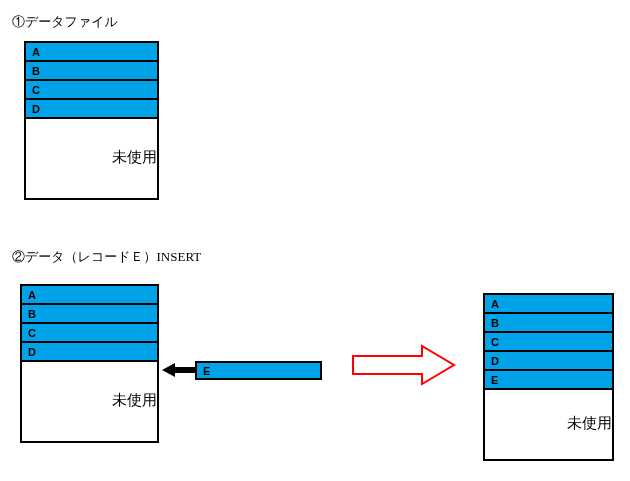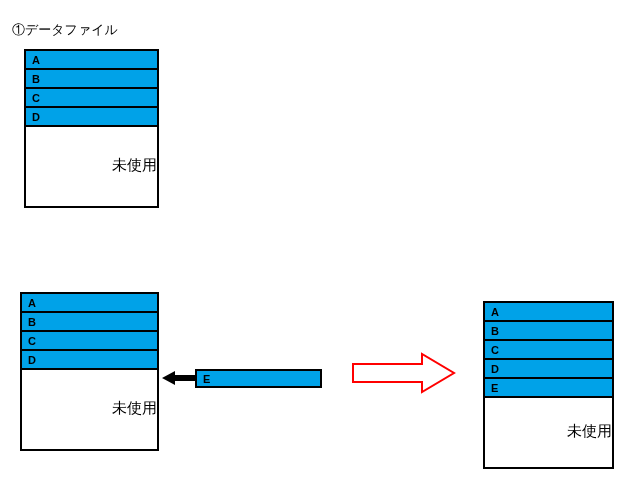--- a/index.html
+++ b/index.html
@@ -10,21 +10,21 @@
   body {
     width: 630px;
     height: 481px;
     position: relative;
     overflow: hidden;
     font-family: "Liberation Sans", sans-serif;
     color: #000000;
   }
   .stage {
     position: absolute;
-    left: 0; top: 12px;
+    left: 0; top: 4px;
     width: 630px;
     height: 338px;
   }
 
   
   .caption {
     position: absolute;
     font-family: "Liberation Serif", serif;
     font-size: 13px;
     line-height: 15px;
@@ -134,20 +134,21 @@
       <span class="rec-label">C</span>
     </div>
     <div class="rec-row">
       <span class="rec-label">D</span>
     </div>
     <div class="unused">
       <span class="unused-label">未使用</span>
     </div>
   </div>
 
+  <div class="caption" id="caption-2">②データ（レコードＥ）INSERT</div>
 
   <div class="file-block" id="file-2">
     <div class="rec-row">
       <span class="rec-label">A</span>
     </div>
     <div class="rec-row">
       <span class="rec-label">B</span>
     </div>
     <div class="rec-row">
       <span class="rec-label">C</span>

